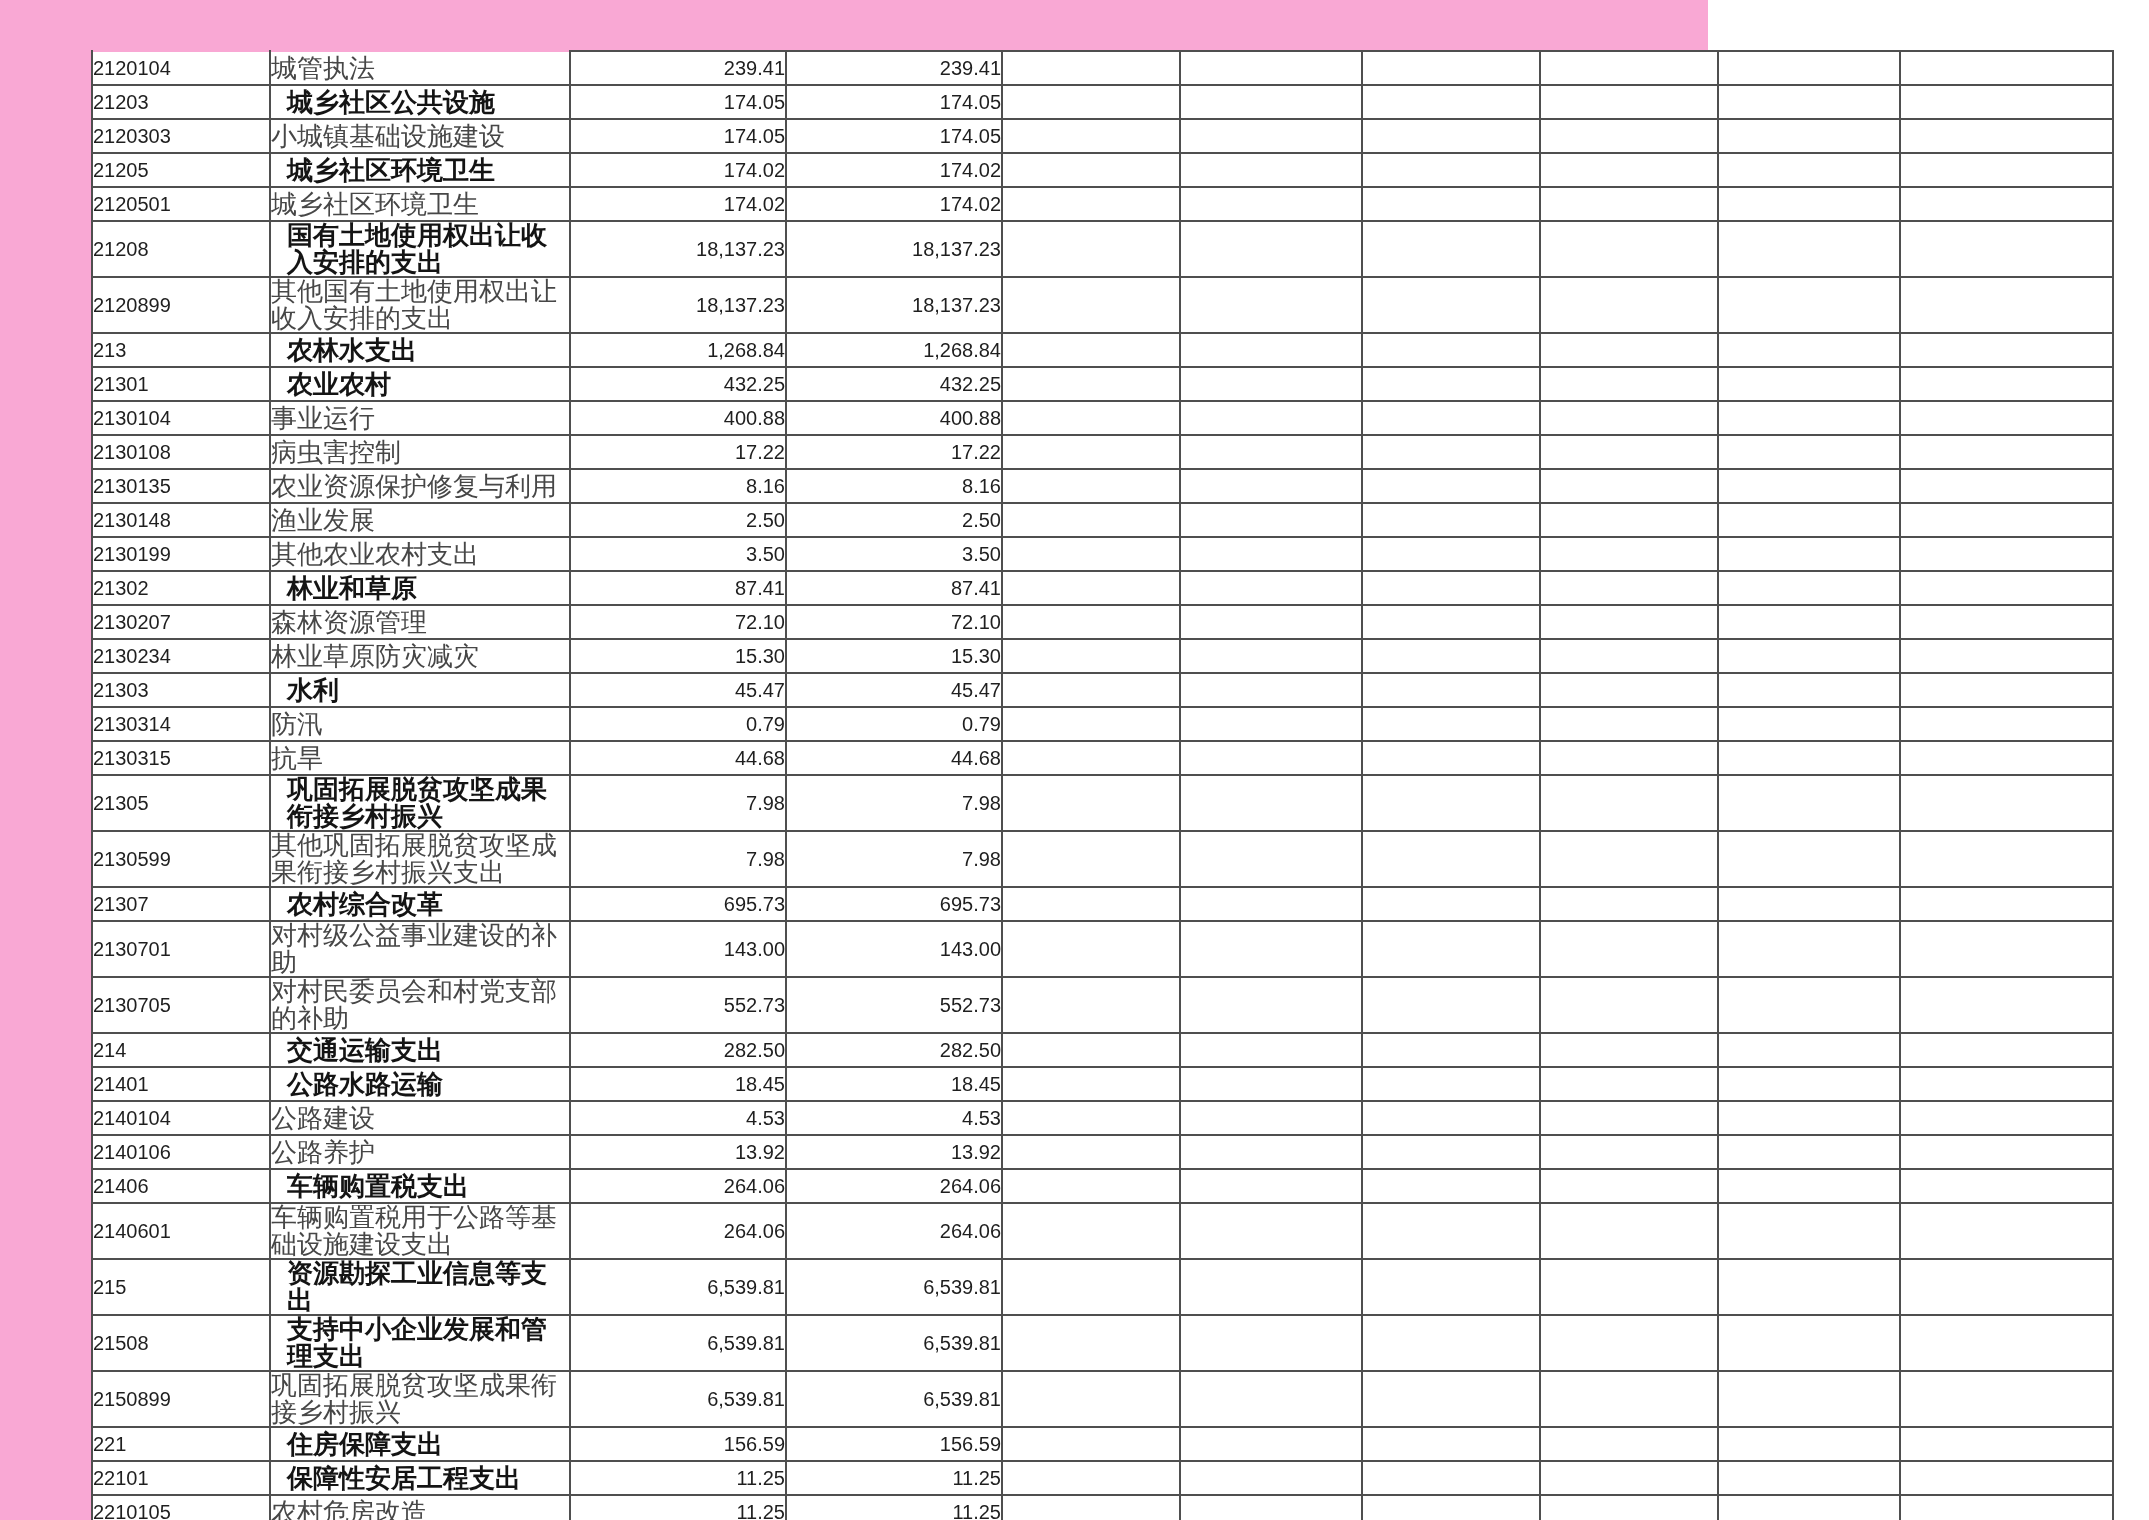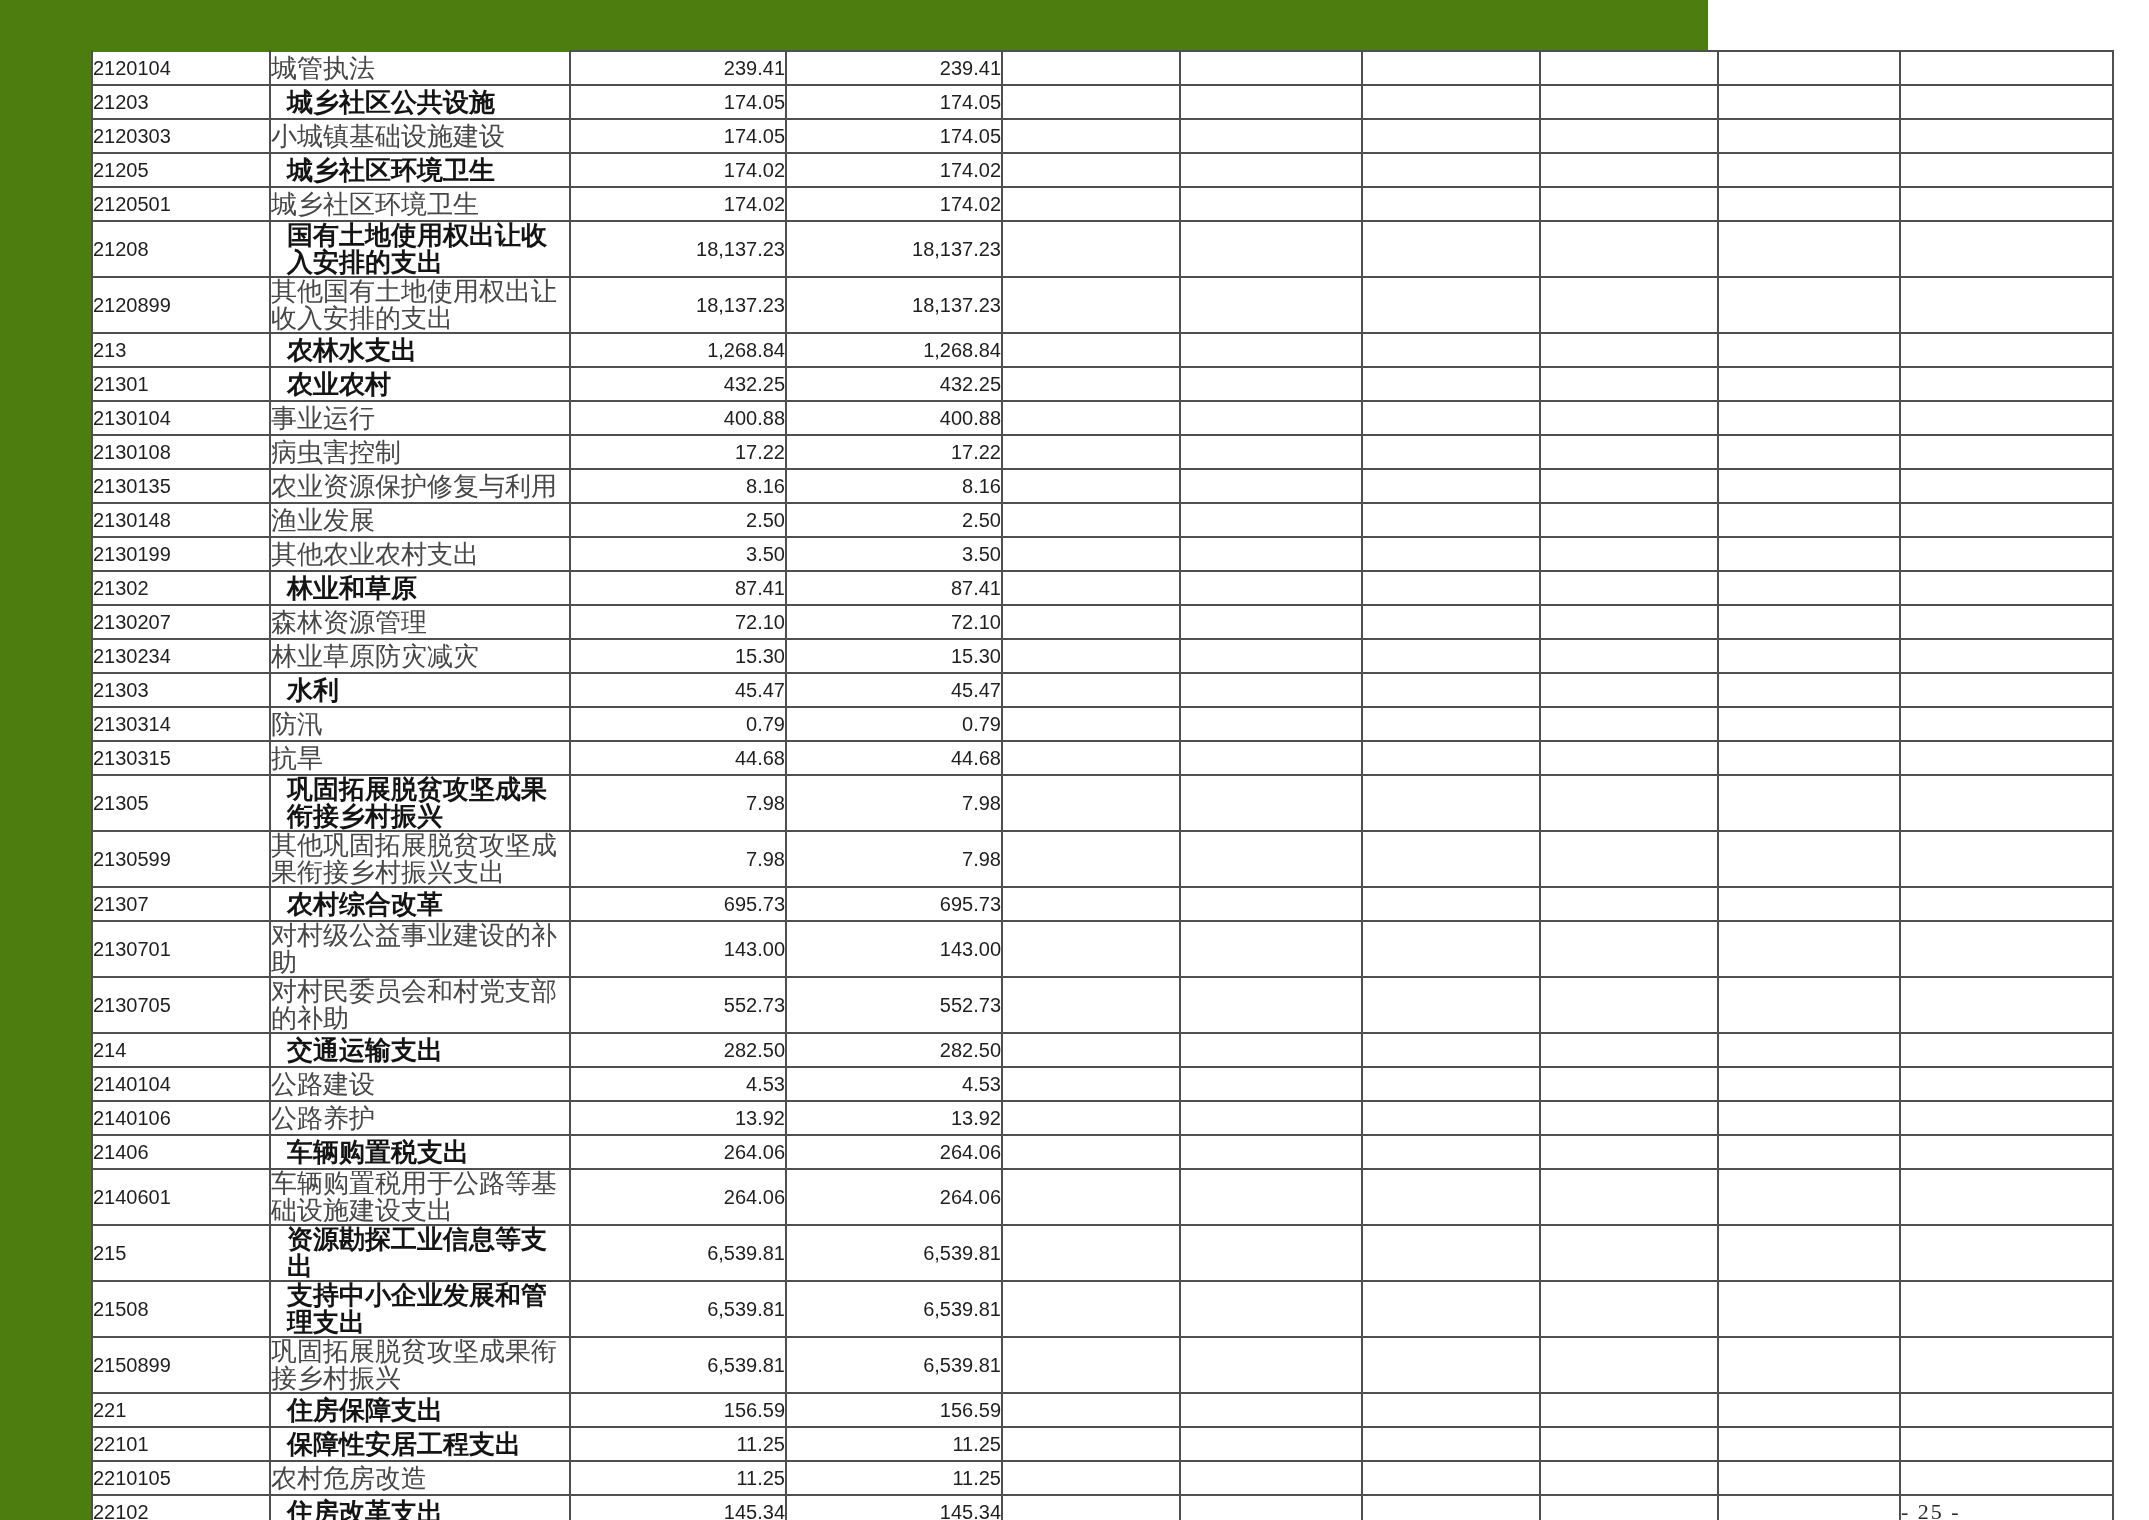--- a/index.html
+++ b/index.html
@@ -12,21 +12,21 @@
     height: 1520px;
     position: relative;
     overflow: hidden;
     font-family: "Liberation Sans", sans-serif;
   }
   .page {
     position: absolute;
     left: 0; top: 0;
     width: 1708px;
     height: 1520px;
-    background: #4d7c0f;
+    background: #f9a8d4;
   }
   table.budget {
     position: absolute;
     left: 91px;
     top: 50px;
     border-collapse: collapse;
     table-layout: fixed;
     width: 2021px;
   }
   table.budget td {
@@ -416,20 +416,32 @@
           <td class="amount-cell">282.50</td>
           <td class="amount-cell">282.50</td>
           <td class="blank-cell"></td>
           <td class="blank-cell"></td>
           <td class="blank-cell"></td>
           <td class="blank-cell"></td>
           <td class="blank-cell"></td>
           <td class="blank-cell"></td>
         </tr>
         <tr class="row">
+          <td class="code-cell">21401</td>
+          <td class="name-cell bold">公路水路运输</td>
+          <td class="amount-cell">18.45</td>
+          <td class="amount-cell">18.45</td>
+          <td class="blank-cell"></td>
+          <td class="blank-cell"></td>
+          <td class="blank-cell"></td>
+          <td class="blank-cell"></td>
+          <td class="blank-cell"></td>
+          <td class="blank-cell"></td>
+        </tr>
+        <tr class="row">
           <td class="code-cell">2140104</td>
           <td class="name-cell">公路建设</td>
           <td class="amount-cell">4.53</td>
           <td class="amount-cell">4.53</td>
           <td class="blank-cell"></td>
           <td class="blank-cell"></td>
           <td class="blank-cell"></td>
           <td class="blank-cell"></td>
           <td class="blank-cell"></td>
           <td class="blank-cell"></td>

